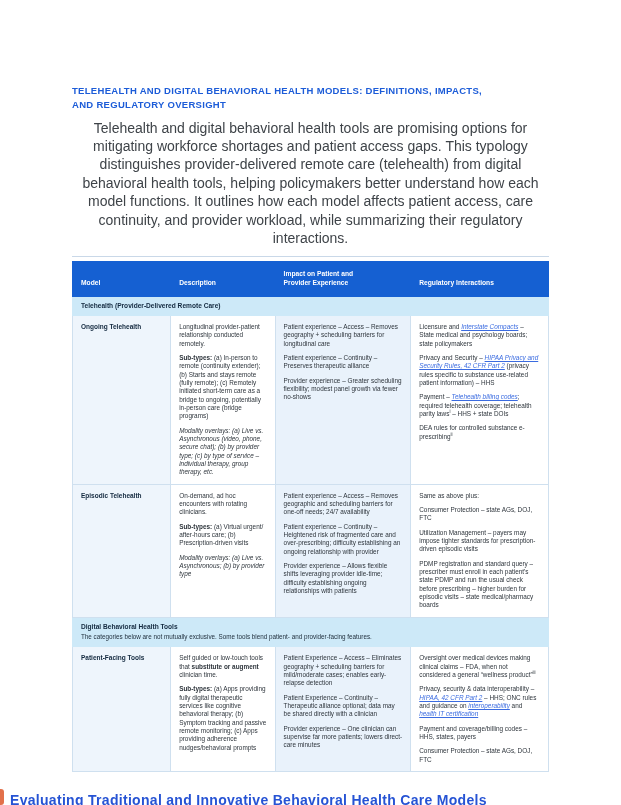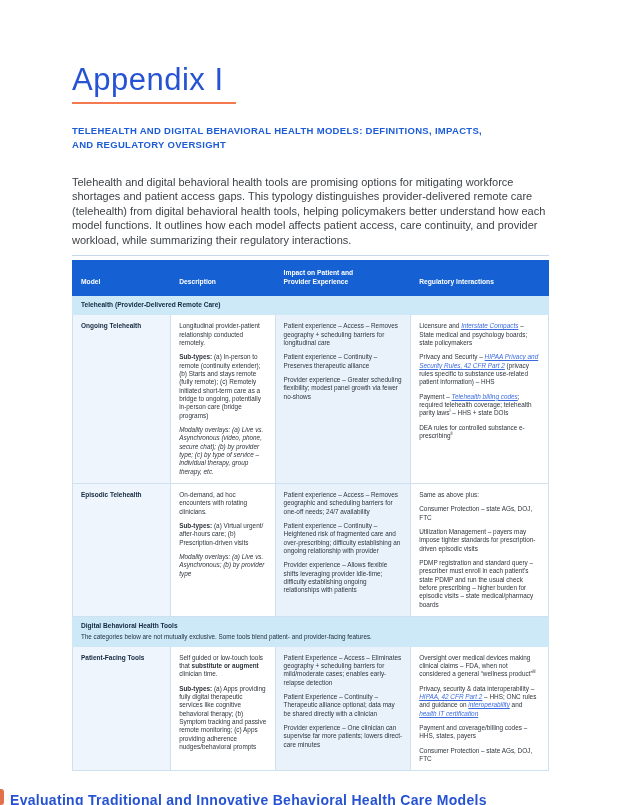--- a/index.html
+++ b/index.html
@@ -16,22 +16,22 @@
     color:#2653D4;
     border-bottom:2px solid #F4794F;
     padding:0 12px 7px 0;
   }
   h2.heading{
     margin:20px 0 4px 0;
     font-size:9.5px;font-weight:bold;letter-spacing:.3px;line-height:1.45;
     color:#1C5CD8;white-space:pre-line;
   }
   p.intro{
-    margin:23px 0 0 0;
-    font-size:11px;line-height:1.32;color:#3E4348;
+    margin:7px 0 0 0;
+    font-size:14px;line-height:1.32;color:#3E4348;text-align:center;
   }
   .divider{height:1px;background:#C9D8E8;margin-top:8px;}
   table.models{
     border-collapse:collapse;width:100%;margin-top:4px;table-layout:fixed;
   }
   table.models th{
     background:#1560D2;color:#ffffff;
     font-size:6.7px;font-weight:bold;text-align:left;vertical-align:bottom;
     padding:7px 8px 8px 8px;line-height:1.4;white-space:pre-line;
     border:1px solid #1560D2;
@@ -61,21 +61,20 @@
   }
   .accent{
     position:absolute;left:0;top:789px;width:4px;height:16px;
     background:#E2704A;border-radius:0 3px 3px 0;
   }
 </style>
 </head>
 <body>
 
 <div class="page">
-  <h1 class="title">Appendix I</h1>
   <h2 class="heading">TELEHEALTH AND DIGITAL BEHAVIORAL HEALTH MODELS: DEFINITIONS, IMPACTS,
 AND REGULATORY OVERSIGHT</h2>
   <p class="intro">Telehealth and digital behavioral health tools are promising options for mitigating workforce shortages and patient access gaps. This typology distinguishes provider-delivered remote care (telehealth) from digital behavioral health tools, helping policymakers better understand how each model functions. It outlines how each model affects patient access, care continuity, and provider workload, while summarizing their regulatory interactions.</p>
   <div class="divider"></div>
   <table class="models" id="models-table">
       <thead>
         <tr>
           <th style="width: 20%;">Model</th>
           <th style="width: 21.5%;">Description</th>
           <th style="width: 29%;">Impact on Patient and

